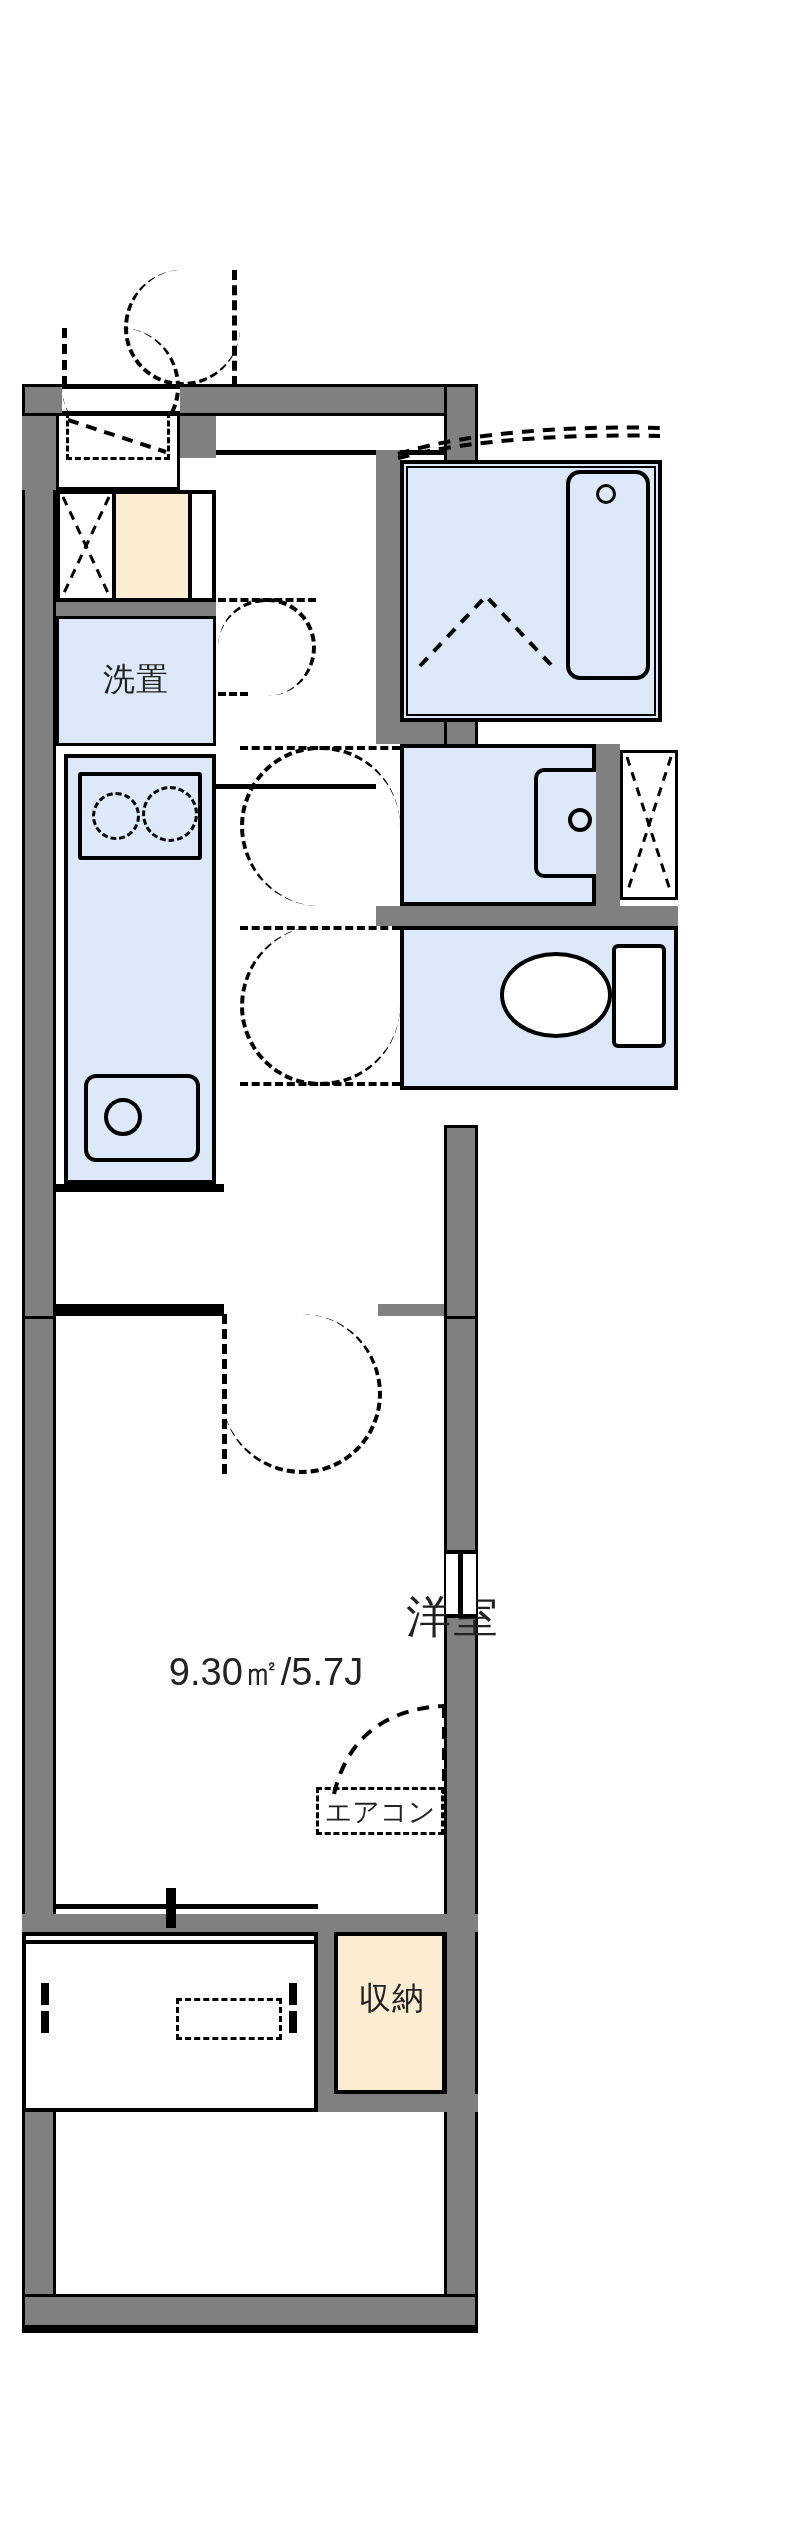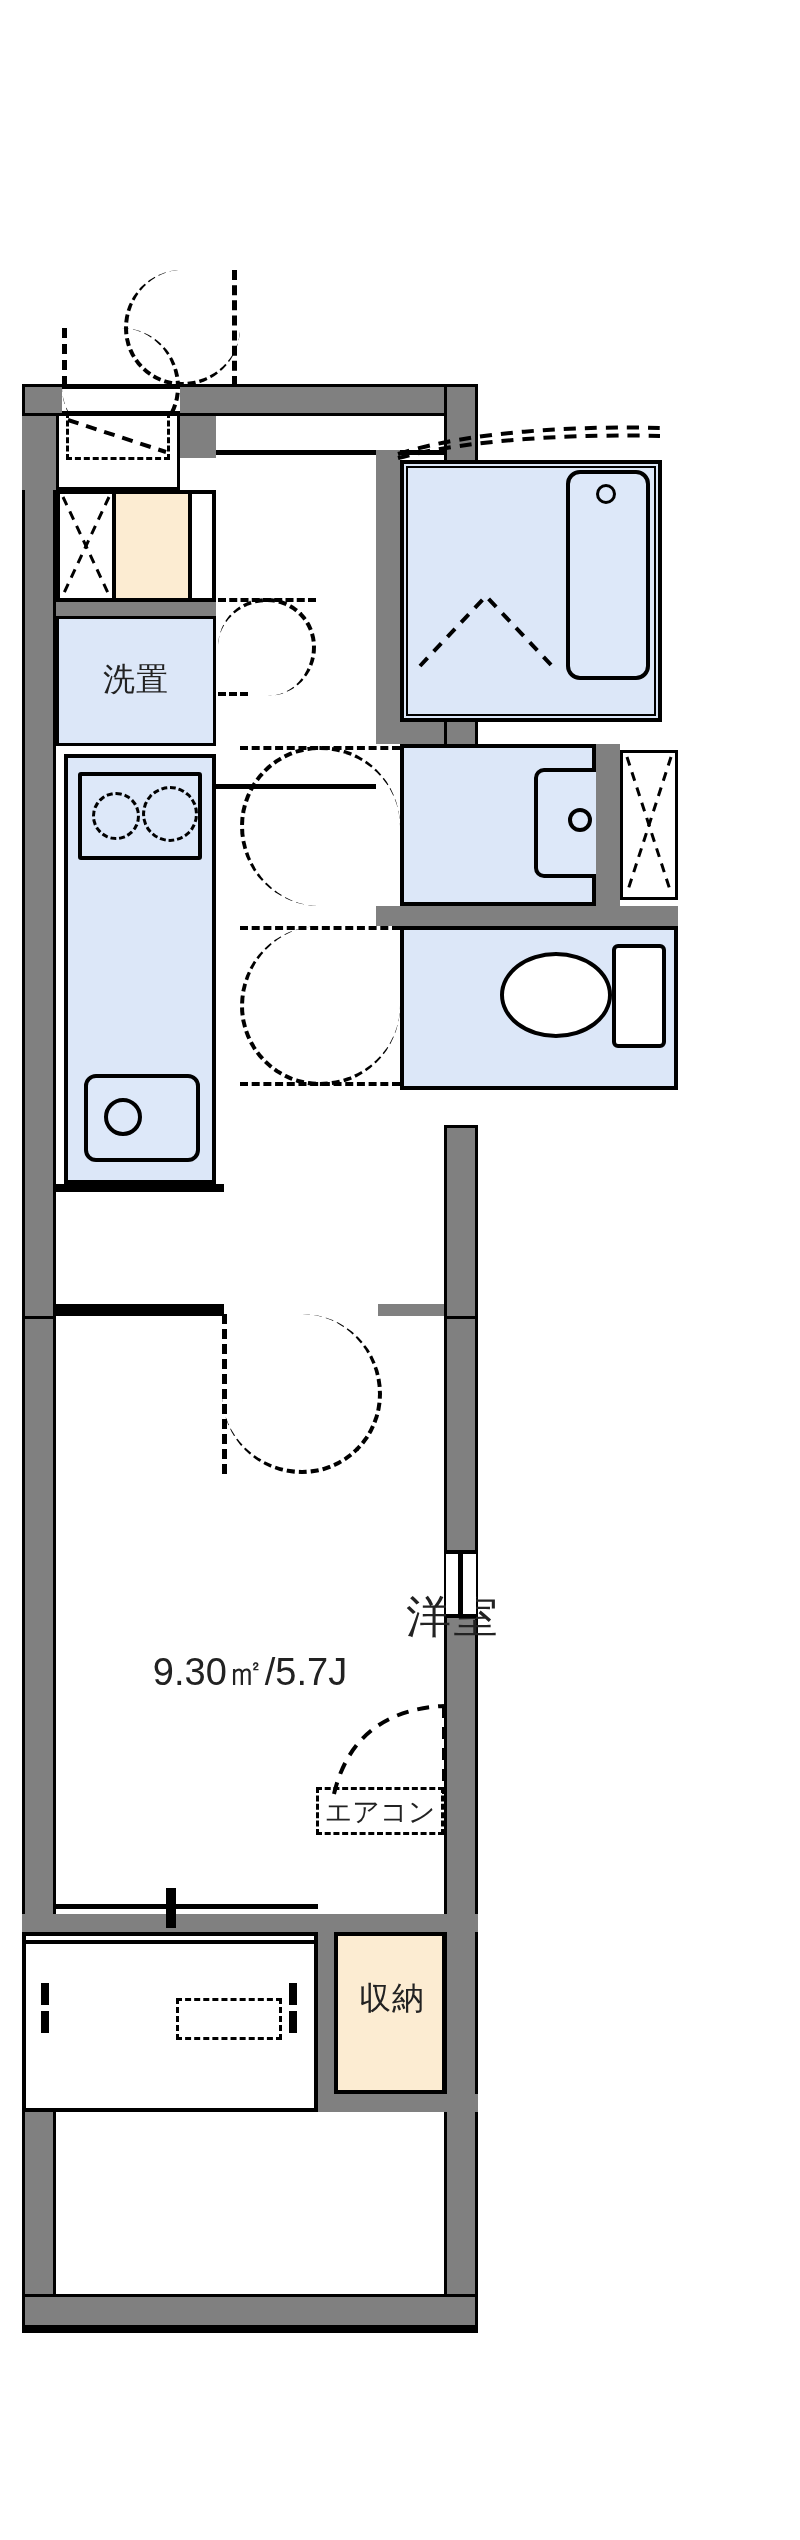--- a/index.html
+++ b/index.html
@@ -150,21 +150,21 @@
   <div class="abs arc arc-bl" style="left:240px;top:894px;width:160px;height:160px;"></div>
   <div class="abs dash" style="left:240px;top:1050px;width:160px;height:0;"></div>
 
   <div class="abs line" style="left:56px;top:1272px;width:168px;height:12px;"></div>
   <div class="abs wall" style="left:378px;top:1272px;width:66px;height:12px;border:0;"></div>
   <div class="abs" style="left:224px;top:1272px;width:154px;height:12px;background:#fff;"></div>
   <div class="abs" style="left:222px;top:1282px;width:8px;height:160px;border-left:5px dashed #000;"></div>
   <div class="abs arc arc-br" style="left:222px;top:1282px;width:160px;height:160px;"></div>
 
   <div class="lbl lbl-room" style="left:0px;top:1555px;width:500px;text-align:right;">洋室</div>
-  <div class="lbl lbl-area" style="left:0px;top:1615px;width:500px;">9.30㎡/5.7J</div>
+  <div class="lbl lbl-area" style="left:16px;top:1615px;width:500px;">9.30㎡/5.7J</div>
 
   <div class="abs dashbox" style="left:316px;top:1755px;width:128px;height:48px;border-width:3px;"></div>
   <div class="lbl lbl-xs" style="left:310px;top:1762px;width:140px;">エアコン</div>
 
   <div class="abs" style="left:330px;top:1670px;width:118px;height:96px;">
     <svg width="118" height="96" viewBox="0 0 118 96">
       <path d="M4 92 C 20 24, 70 6, 114 4" fill="none" stroke="#000" stroke-width="4" stroke-dasharray="12 9"></path>
       <line x1="114" y1="4" x2="114" y2="92" stroke="#000" stroke-width="4" stroke-dasharray="12 9"></line>
     </svg>
   </div>

